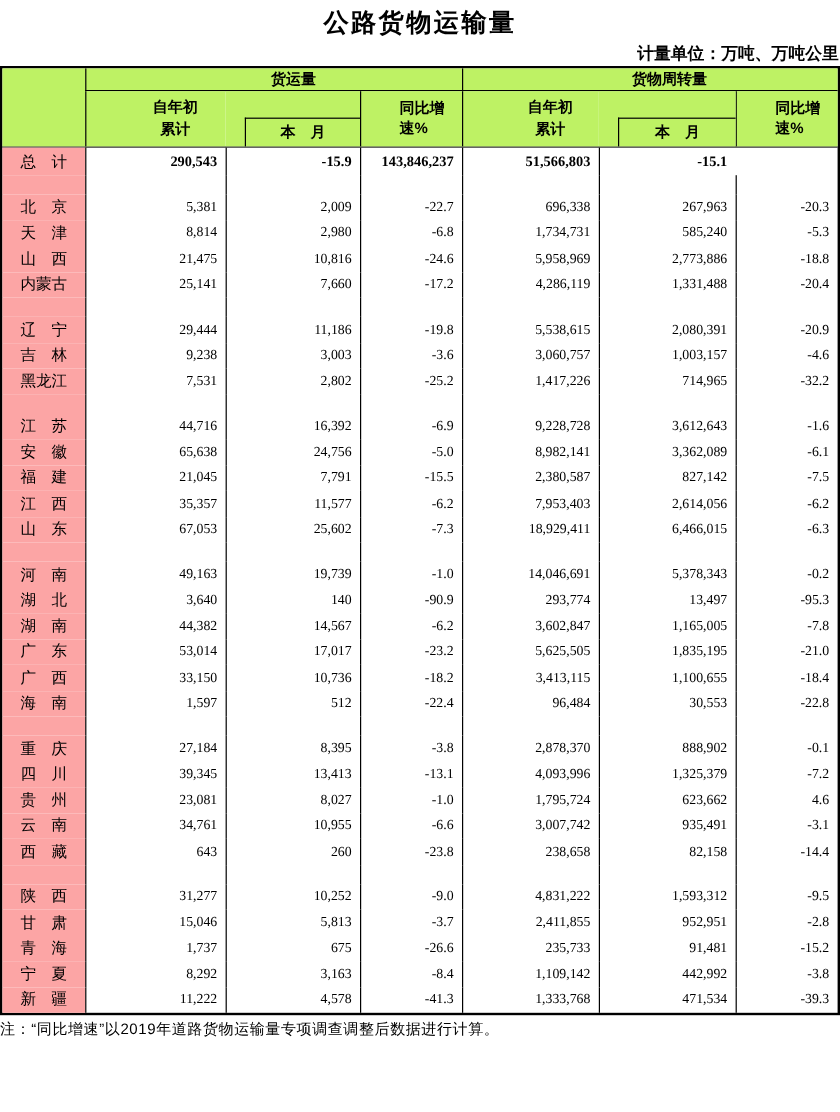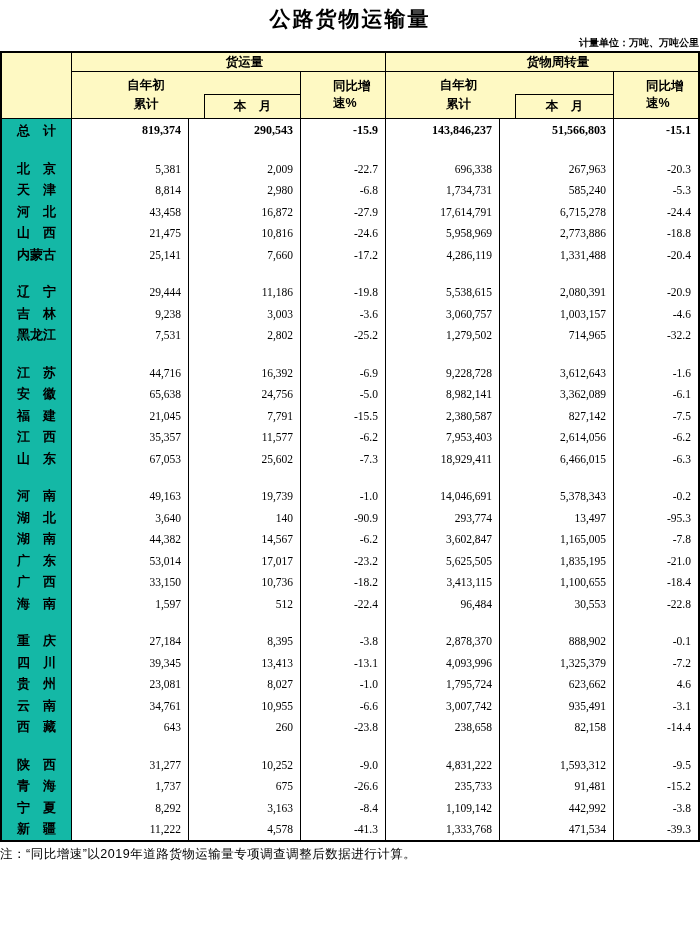--- a/index.html
+++ b/index.html
@@ -6,34 +6,34 @@
   html,body { background:#fff; }
   .page {
     width:700px; height:927px; background:#fff; position:relative;
     font-family:"Liberation Sans", sans-serif; color:#000; overflow:hidden;
   }
   .title {
     padding-top:5px; text-align:center;
     font-size:21px; font-weight:bold; letter-spacing:2px;
   }
   .unit-note {
-    text-align:right; font-size:10px; font-weight:bold;
+    text-align:right; font-size:14px; font-weight:bold;
     margin-top:3px; margin-bottom:1px; padding-right:1px;
   }
   .report-table {
     width:700px; border:2px solid #000; background:#fff;
   }
   .hdr {
     display:grid;
     grid-template-columns:69px 117px 112px 85px 114px 114px 1fr;
     grid-template-rows:19px 46px;
     border-bottom:1px solid #000;
     font-weight:bold; font-size:12.5px;
   }
-  .hdr .cell { background:#fef9c3; display:flex; align-items:center; justify-content:center;padding-left:32px; }
+  .hdr .cell { background:#bef264; display:flex; align-items:center; justify-content:center;padding-left:32px; }
   .corner   { grid-column:1; grid-row:1/3; }
   .grp1     { grid-column:2/5; grid-row:1; border-left:1px solid #000; border-bottom:1px solid #000; }
   .grp2     { grid-column:5/8; grid-row:1; border-left:1px solid #000; border-bottom:1px solid #000; }
   .cum1     { grid-column:2; grid-row:2; border-left:1px solid #000; flex-direction:column; line-height:19px; }
   .mon1     { grid-column:3; grid-row:2; position:relative; }
   .yoy1     { grid-column:4; grid-row:2; border-left:1px solid #000; }
   .cum2     { grid-column:5; grid-row:2; border-left:1px solid #000; flex-direction:column; line-height:19px; }
   .mon2     { grid-column:6; grid-row:2; position:relative; }
   .yoy2     { grid-column:7; grid-row:2; border-left:1px solid #000; }
   .month-box {
@@ -42,22 +42,22 @@
     display:flex; align-items:center; justify-content:center;
   }
   .row {
     display:grid;
     grid-template-columns:69px 117px 112px 85px 114px 114px 1fr;
     height:21.5px;
   }
   .row.total { height:23px; font-weight:bold; }
   .row.spacer { height:16px; }
   .row .pcell {
-    background:#14b8a6; display:flex; align-items:center; justify-content:center;
-    font-weight:bold; font-size:13px;
+    background:#fca5a5; display:flex; align-items:center; justify-content:center;
+    font-weight:normal; font-size:13px;
   }
   .row .ncell {
     border-left:1px solid #000;
     display:flex; align-items:center; justify-content:flex-end;
     padding-right:7px;
     font-family:"Liberation Serif", serif; font-size:11.5px;
   }
   .row.total .ncell { font-weight:bold; font-size:12px; }
   .footnote {
     margin-top:4px; font-size:12.5px; letter-spacing:0.5px;
@@ -92,21 +92,20 @@
       <div class="cell mon2">
         <div class="month-box">
           <span>本　月</span>
         </div>
       </div>
       <div class="cell yoy2">同比增速%</div>
     </div>
     <div id="tbody">
         <div class="row total">
           <div class="pcell">总　计</div>
-          <div class="ncell">819,374</div>
           <div class="ncell">290,543</div>
           <div class="ncell">-15.9</div>
           <div class="ncell">143,846,237</div>
           <div class="ncell">51,566,803</div>
           <div class="ncell">-15.1</div>
         </div>
         <div class="row spacer">
           <div class="pcell"></div>
           <div class="ncell"></div>
           <div class="ncell"></div>
@@ -127,29 +126,20 @@
         <div class="row">
           <div class="pcell">天　津</div>
           <div class="ncell">8,814</div>
           <div class="ncell">2,980</div>
           <div class="ncell">-6.8</div>
           <div class="ncell">1,734,731</div>
           <div class="ncell">585,240</div>
           <div class="ncell">-5.3</div>
         </div>
         <div class="row">
-          <div class="pcell">河　北</div>
-          <div class="ncell">43,458</div>
-          <div class="ncell">16,872</div>
-          <div class="ncell">-27.9</div>
-          <div class="ncell">17,614,791</div>
-          <div class="ncell">6,715,278</div>
-          <div class="ncell">-24.4</div>
-        </div>
-        <div class="row">
           <div class="pcell">山　西</div>
           <div class="ncell">21,475</div>
           <div class="ncell">10,816</div>
           <div class="ncell">-24.6</div>
           <div class="ncell">5,958,969</div>
           <div class="ncell">2,773,886</div>
           <div class="ncell">-18.8</div>
         </div>
         <div class="row">
           <div class="pcell">内蒙古</div>
@@ -185,21 +175,21 @@
           <div class="ncell">-3.6</div>
           <div class="ncell">3,060,757</div>
           <div class="ncell">1,003,157</div>
           <div class="ncell">-4.6</div>
         </div>
         <div class="row">
           <div class="pcell">黑龙江</div>
           <div class="ncell">7,531</div>
           <div class="ncell">2,802</div>
           <div class="ncell">-25.2</div>
-          <div class="ncell">1,279,502</div>
+          <div class="ncell">1,417,226</div>
           <div class="ncell">714,965</div>
           <div class="ncell">-32.2</div>
         </div>
         <div class="row spacer">
           <div class="pcell"></div>
           <div class="ncell"></div>
           <div class="ncell"></div>
           <div class="ncell"></div>
           <div class="ncell"></div>
           <div class="ncell"></div>
@@ -379,20 +369,29 @@
         <div class="row">
           <div class="pcell">陕　西</div>
           <div class="ncell">31,277</div>
           <div class="ncell">10,252</div>
           <div class="ncell">-9.0</div>
           <div class="ncell">4,831,222</div>
           <div class="ncell">1,593,312</div>
           <div class="ncell">-9.5</div>
         </div>
         <div class="row">
+          <div class="pcell">甘　肃</div>
+          <div class="ncell">15,046</div>
+          <div class="ncell">5,813</div>
+          <div class="ncell">-3.7</div>
+          <div class="ncell">2,411,855</div>
+          <div class="ncell">952,951</div>
+          <div class="ncell">-2.8</div>
+        </div>
+        <div class="row">
           <div class="pcell">青　海</div>
           <div class="ncell">1,737</div>
           <div class="ncell">675</div>
           <div class="ncell">-26.6</div>
           <div class="ncell">235,733</div>
           <div class="ncell">91,481</div>
           <div class="ncell">-15.2</div>
         </div>
         <div class="row">
           <div class="pcell">宁　夏</div>

